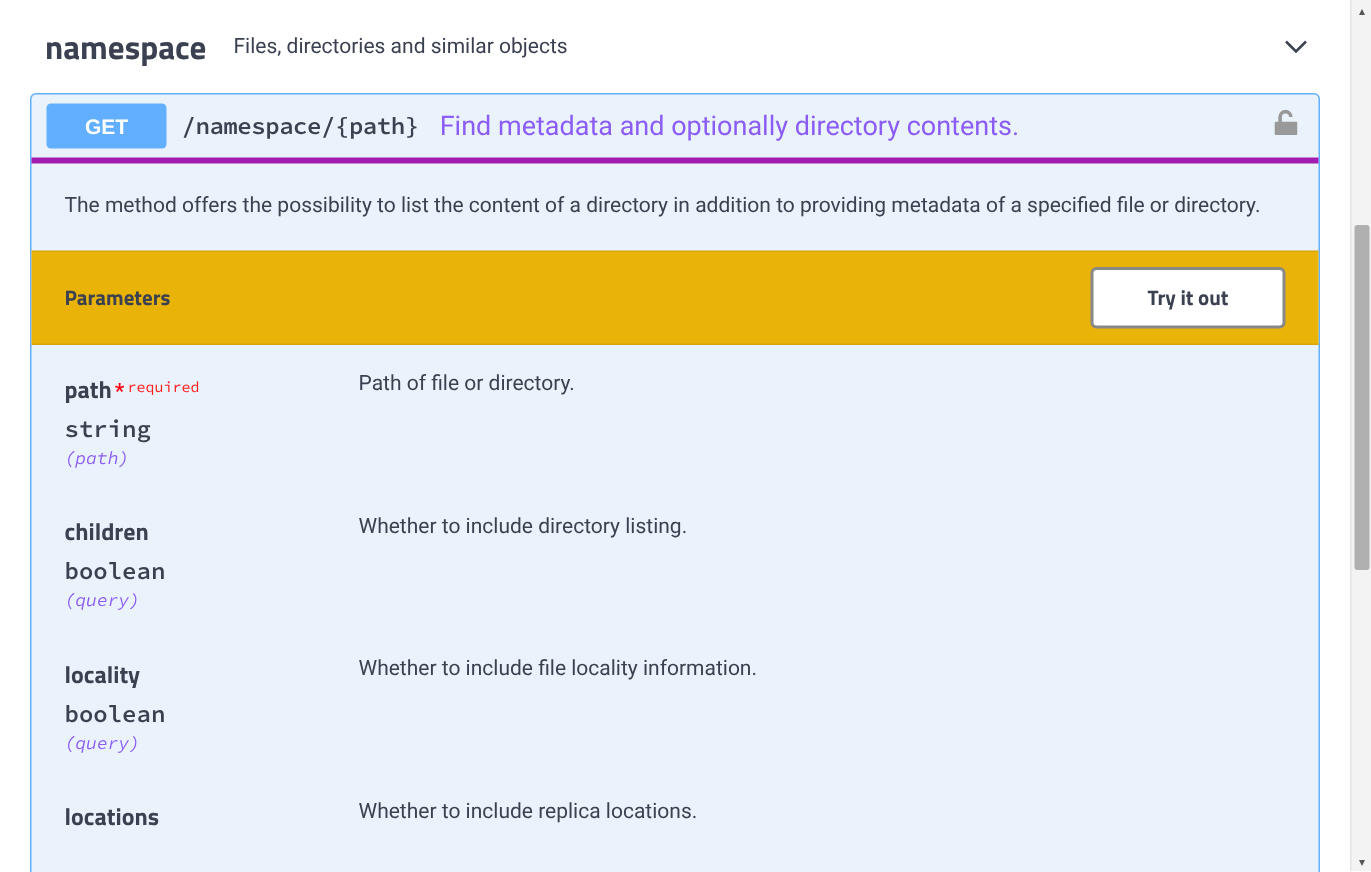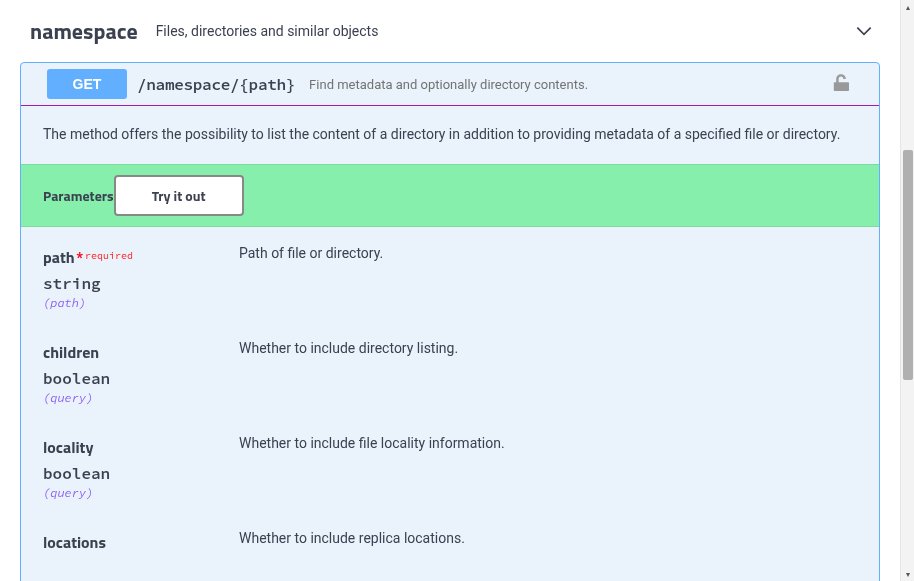--- a/index.html
+++ b/index.html
@@ -82,23 +82,23 @@
 
   .opblock {
     border: 1px solid #61affe;
     border-radius: 4px;
     background: #eaf3fb;
     margin-bottom: 10px;
   }
   .opblock-summary {
     display: flex;
     align-items: center;
-    padding: 6px 26px;
-    cursor: pointer;
-    border-bottom: 1px solid #a21caf;
+    padding: 6px 10px;
+    cursor: pointer;
+    border-bottom: 4px solid #a21caf;
   }
   .method-badge {
     background: #61affe;
     color: #fff;
     font-weight: 700;
     font-size: 14px;
     font-family: -apple-system, sans-serif;
     padding: 7px 0;
     width: 80px;
     text-align: center;
@@ -107,44 +107,45 @@
   }
   .op-path {
     font-family: "Source Code Pro", Consolas, monospace;
     font-size: 16px;
     font-weight: 600;
     color: #3b4151;
     margin-right: 14px;
     letter-spacing: -0.3px;
   }
   .op-summary {
-    font-size: 13px;
-    color: #737373;
+    font-size: 18px;
+    color: #8b5cf6;
     flex: 1;
   }
   .lock-wrap {
     padding: 0 4px;
   }
   .lock-icon {
     width: 16px;
     height: 18px;
     fill: #999;
   }
 
   .op-desc {
     padding: 18px 22px 20px 22px;
     font-size: 14px;
     color: #3b4151;
     line-height: 1.45;
   }
 
   .params-header {
-    background: #86efac;
-    display: flex;
-    align-items: center;
+    background: #eab308;
+    display: flex;
+    align-items: center;
+    justify-content: space-between;
     padding: 10px 22px;
     border-top: 1px solid rgba(0,0,0,0.08);
     border-bottom: 1px solid rgba(0,0,0,0.08);
   }
   .params-title {
     font-family: "Titillium Web", -apple-system, sans-serif;
     font-size: 14px;
     font-weight: 700;
     color: #3b4151;
   }

